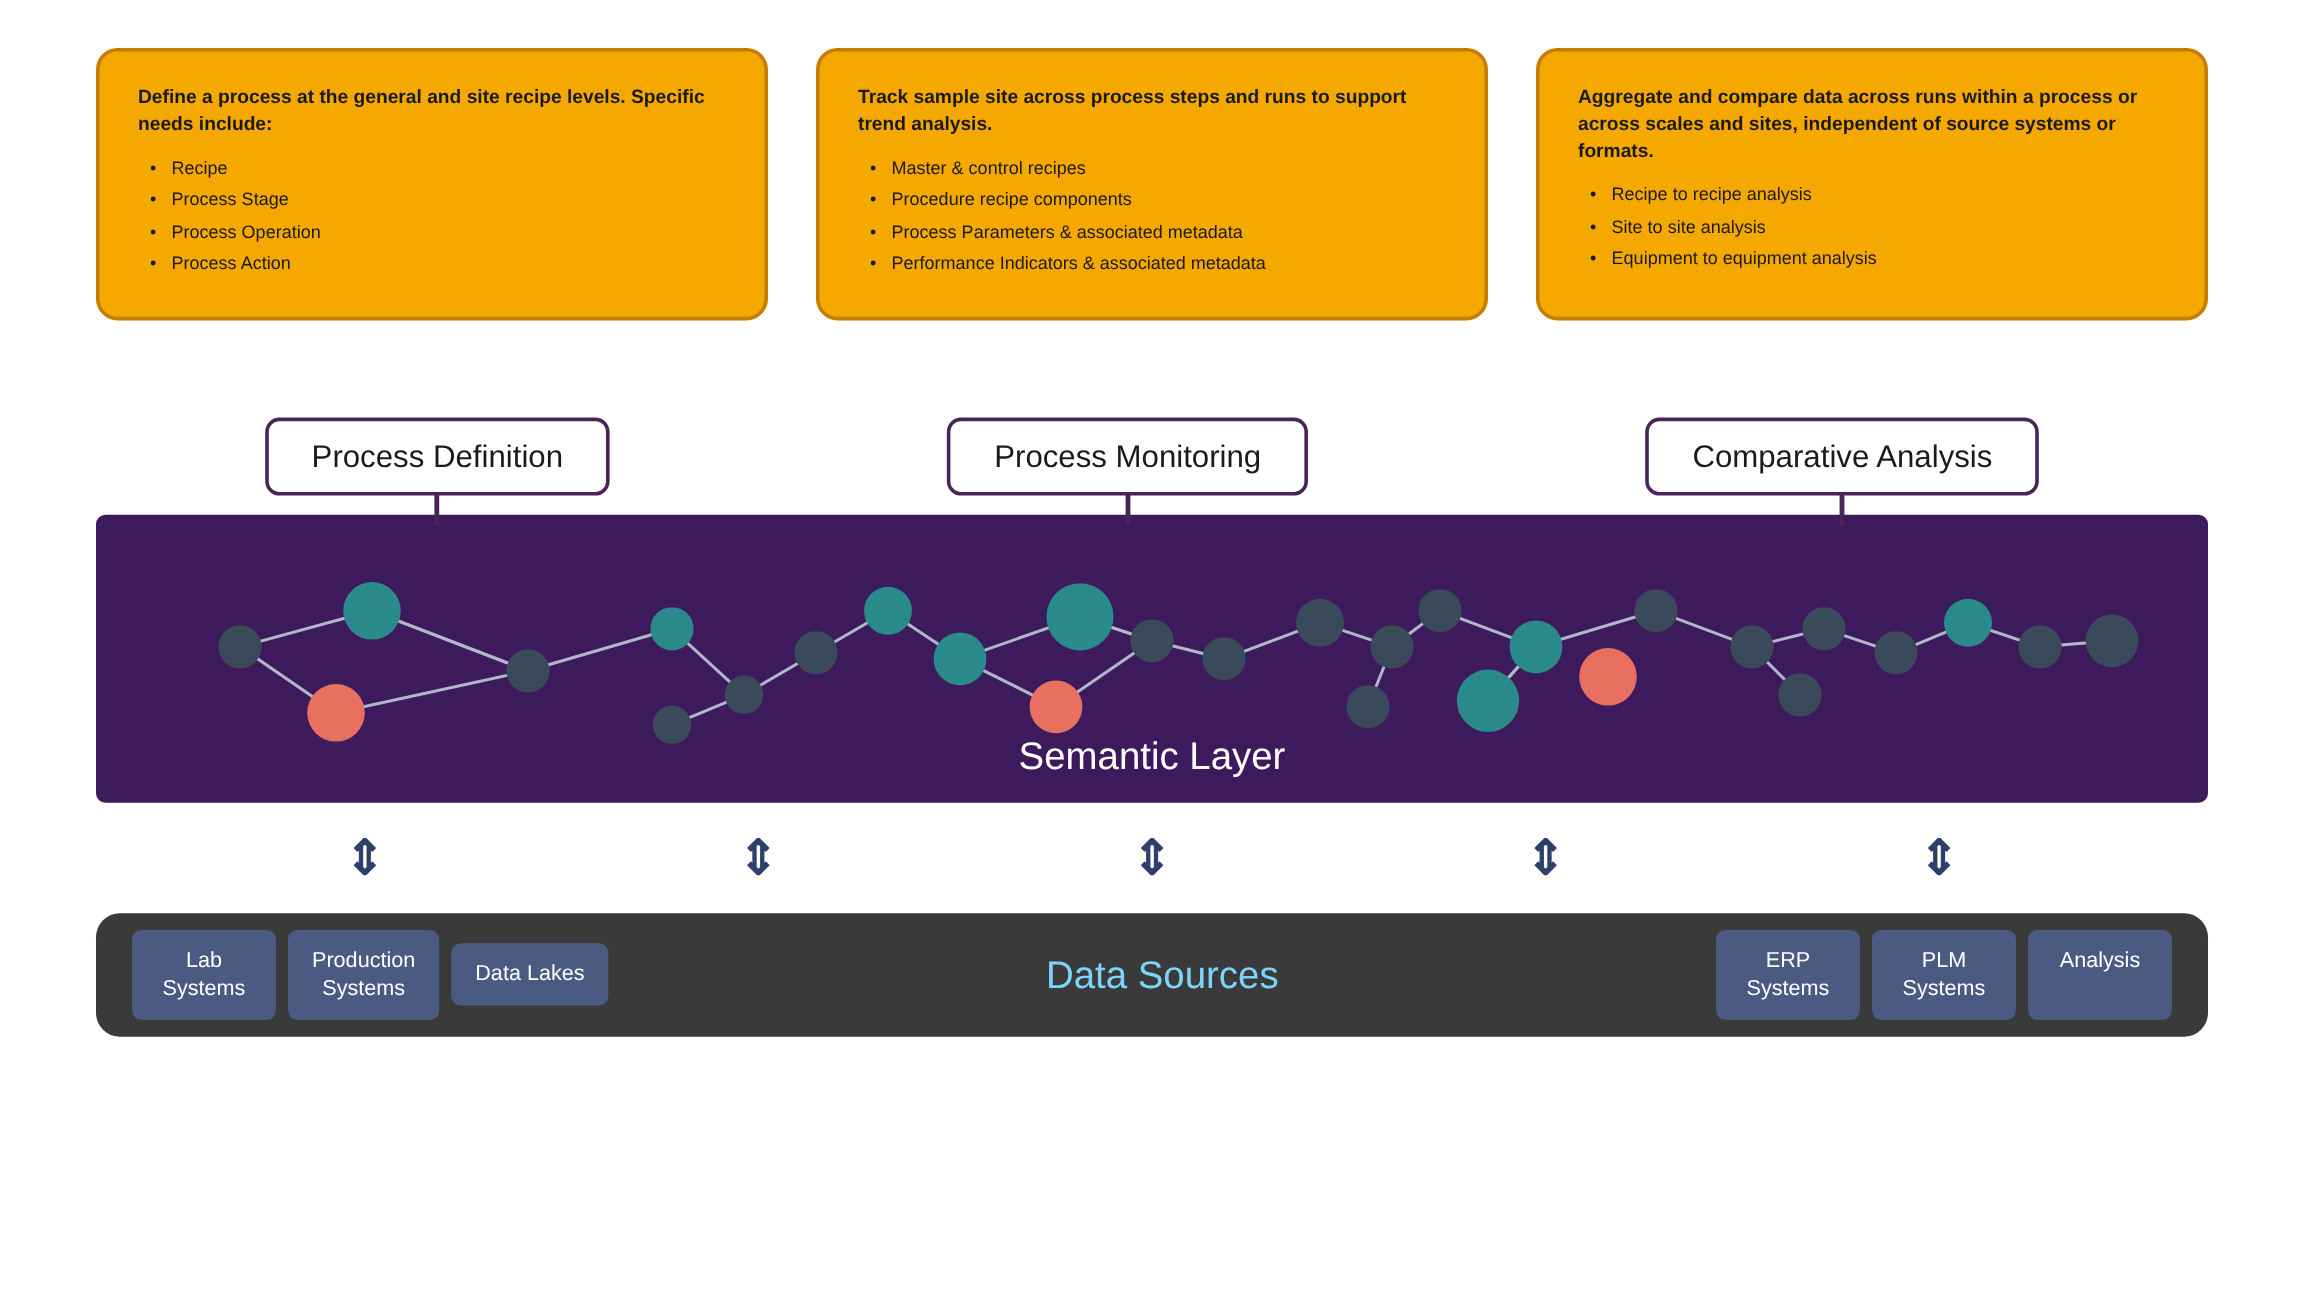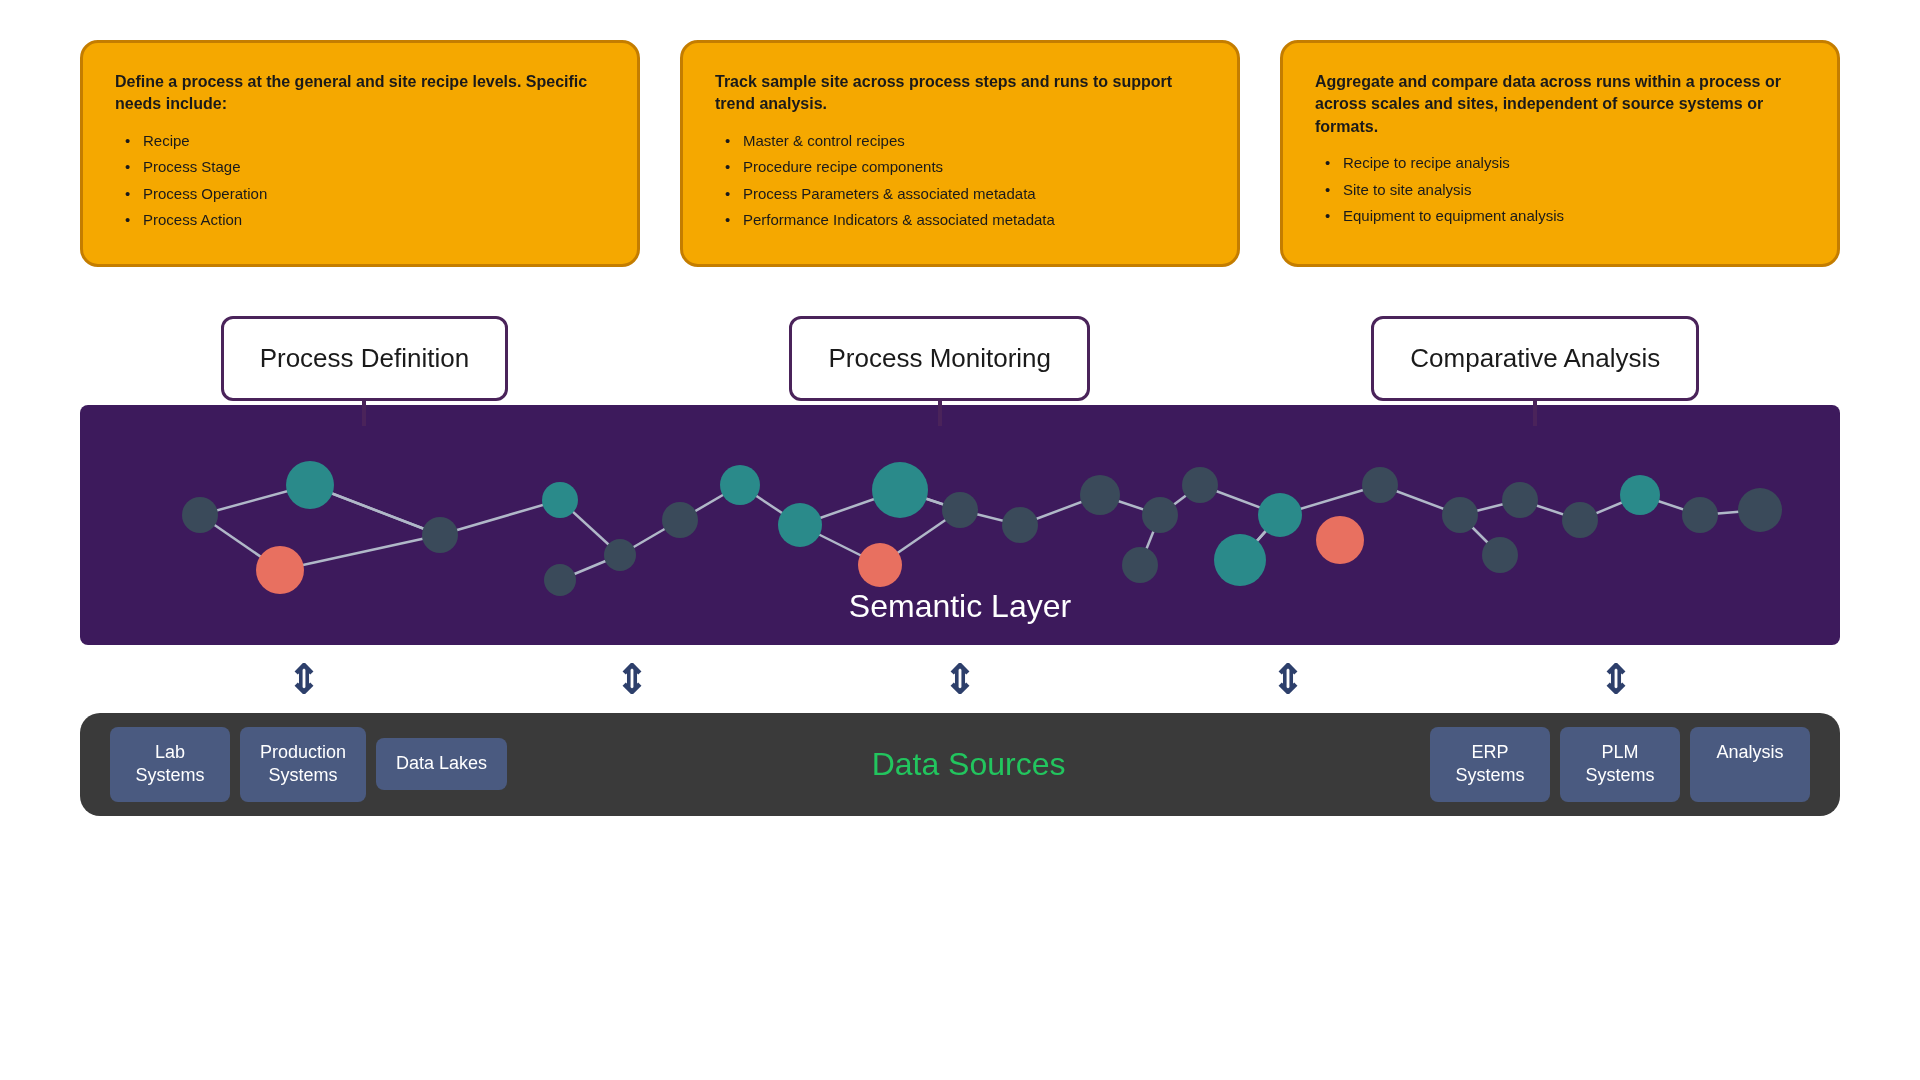--- a/index.html
+++ b/index.html
@@ -11,21 +11,21 @@
       overflow: hidden;
       position: relative;
     }
 
     .main-container {
       width: 1920px;
       height: 1080px;
       padding: 40px 80px 20px 80px;
       display: flex;
       flex-direction: column;
-      gap: 4px;
+      gap: 16px;
     }
 
     
     .cards-row {
       display: flex;
       flex-direction: row;
       justify-content: space-between;
       gap: 40px;
       margin-bottom: 30px;
     }
@@ -75,21 +75,21 @@
       align-items: flex-end;
       margin-bottom: 0;
       position: relative;
       height: 100px;
     }
 
     .label-box {
       background: #ffffff;
       border: 3px solid #4a235a;
       border-radius: 12px;
-      padding: 24px 36px;
+      padding: 14px 36px;
       font-size: 26px;
       font-weight: 500;
       color: #1a1a1a;
       text-align: center;
       position: relative;
       z-index: 2;
     }
 
     .label-box::after {
       content: '';
@@ -172,21 +172,21 @@
       color: #ffffff;
       font-size: 18px;
       font-weight: 500;
       text-align: center;
       padding: 14px 20px;
       min-width: 120px;
       line-height: 1.3;
     }
 
     .data-sources-label {
-      color: #22c55e;
+      color: #7dd3fc;
       font-size: 32px;
       font-weight: 500;
       flex: 1;
       text-align: center;
     }
 
     .data-sources-right {
       display: flex;
       flex-direction: row;
       gap: 10px;

